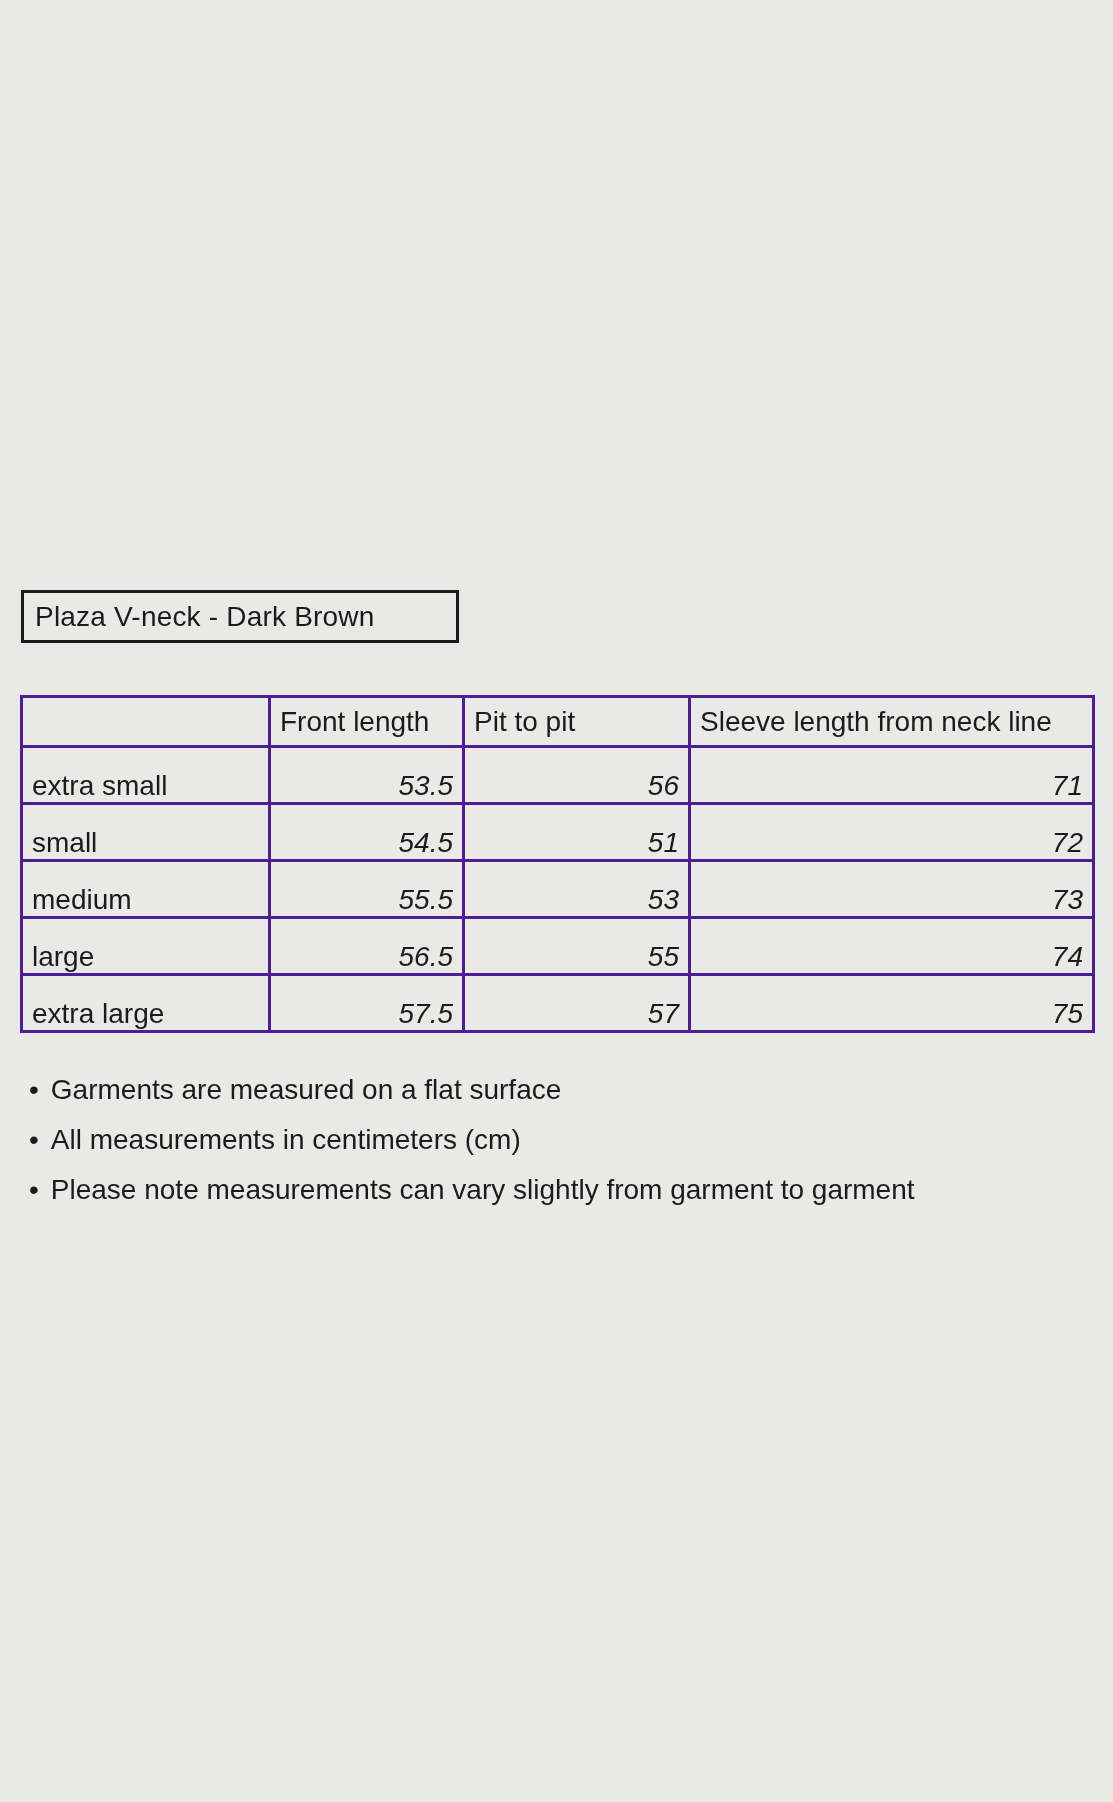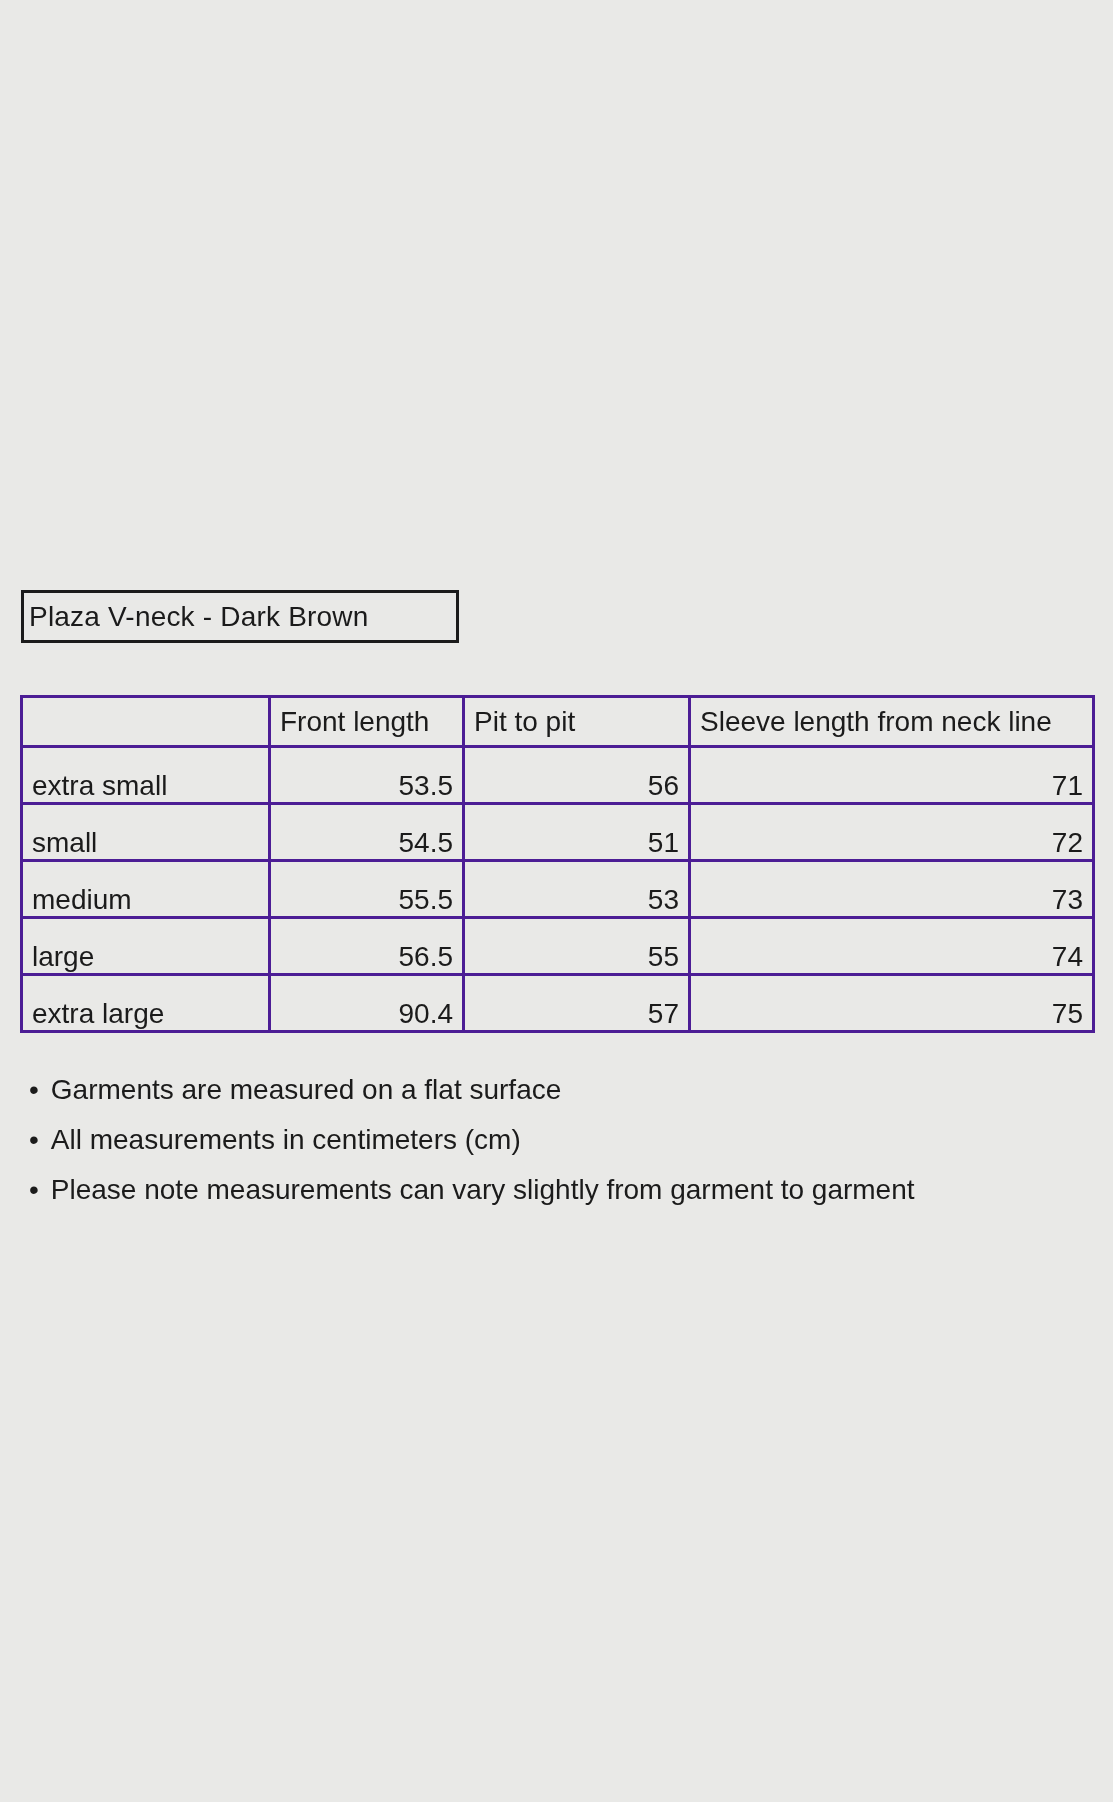--- a/index.html
+++ b/index.html
@@ -12,21 +12,21 @@
   }
   .title-box {
     position: absolute;
     left: 21px;
     top: 590px;
     width: 438px;
     height: 53px;
     border: 3px solid #1b1b1b;
     display: flex;
     align-items: center;
-    padding-left: 5px;
+    padding-left: 11px;
     font-size: 28px;
     letter-spacing: 0.2px;
   }
   table.size-chart {
     position: absolute;
     left: 20px;
     top: 695px;
     width: 1072px;
     border-collapse: collapse;
     table-layout: fixed;
@@ -44,21 +44,21 @@
     height: 50px;
     text-align: left;
     vertical-align: middle;
   }
   table.size-chart td {
     height: 52px;
     vertical-align: middle;
     padding-top: 22px;
   }
   td.label-cell { text-align: left; }
-  td.num-cell { text-align: right; }
+  td.num-cell { text-align: right; font-style: italic; }
   .notes {
     position: absolute;
     left: 29px;
     top: 1074px;
     font-size: 28px;
   }
   .note {
     display: flex;
     align-items: baseline;
     line-height: 32px;
@@ -111,21 +111,21 @@
       <td class="num-cell">73</td>
     </tr>
     <tr>
       <td class="label-cell">large</td>
       <td class="num-cell">56.5</td>
       <td class="num-cell">55</td>
       <td class="num-cell">74</td>
     </tr>
     <tr>
       <td class="label-cell">extra large</td>
-      <td class="num-cell">90.4</td>
+      <td class="num-cell">57.5</td>
       <td class="num-cell">57</td>
       <td class="num-cell">75</td>
     </tr>
   </tbody>
 </table>
 
 <div class="notes">
   <div class="note">
     <span class="bullet">•</span>
     <span>Garments are measured on a flat surface</span>

